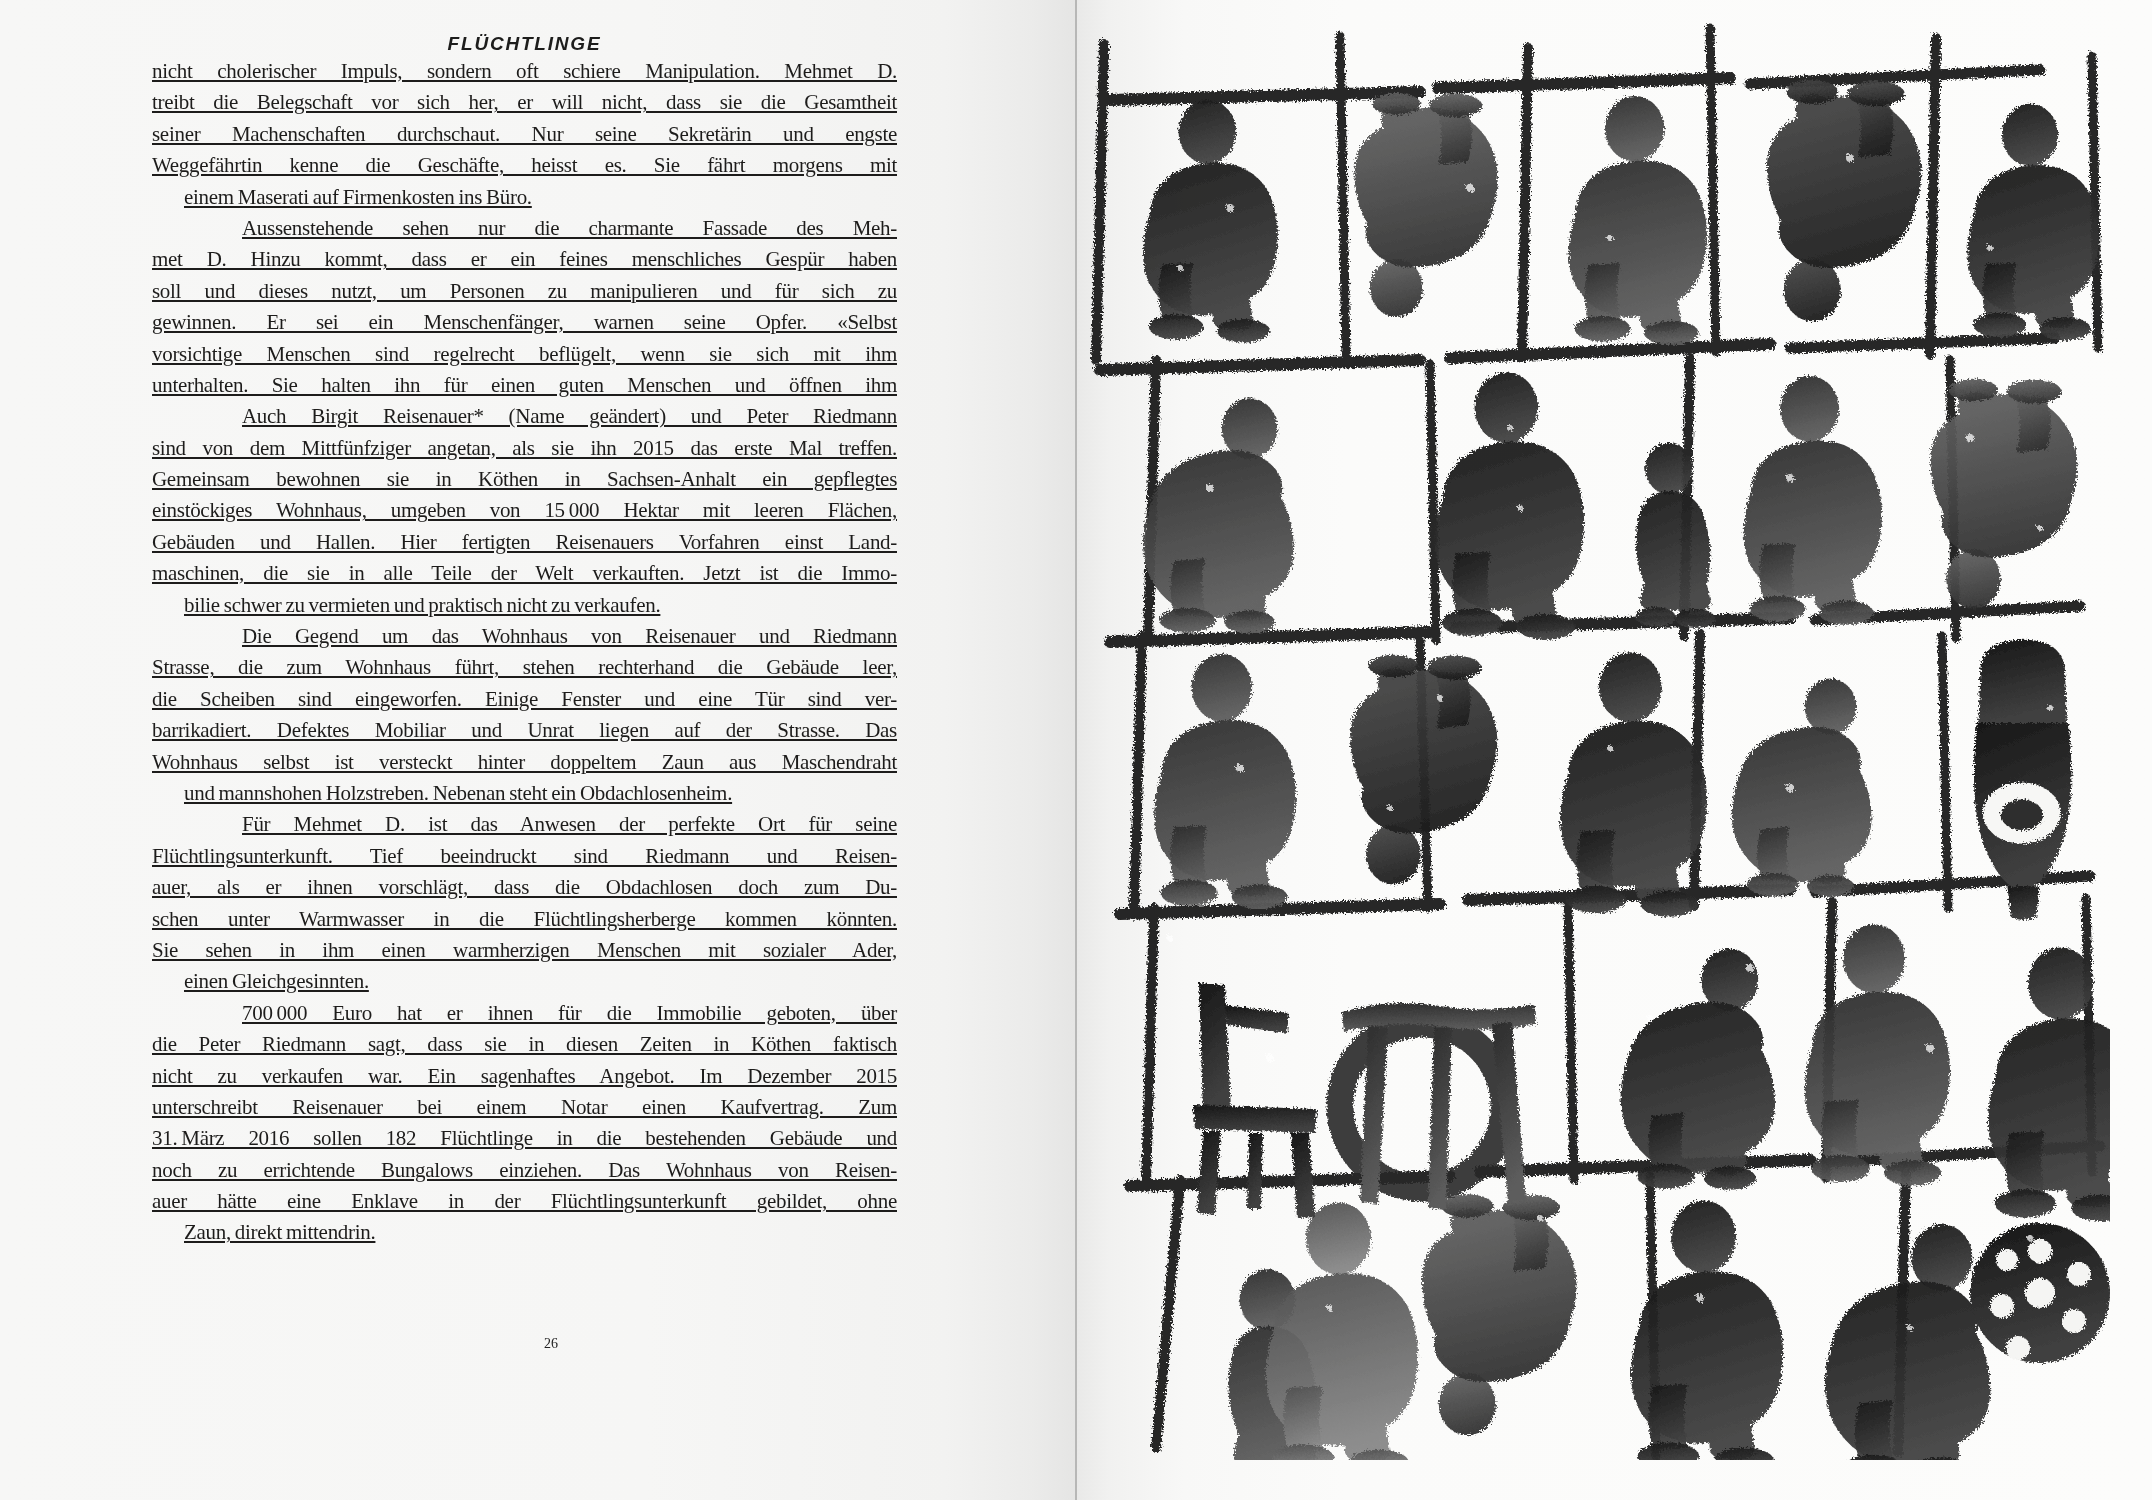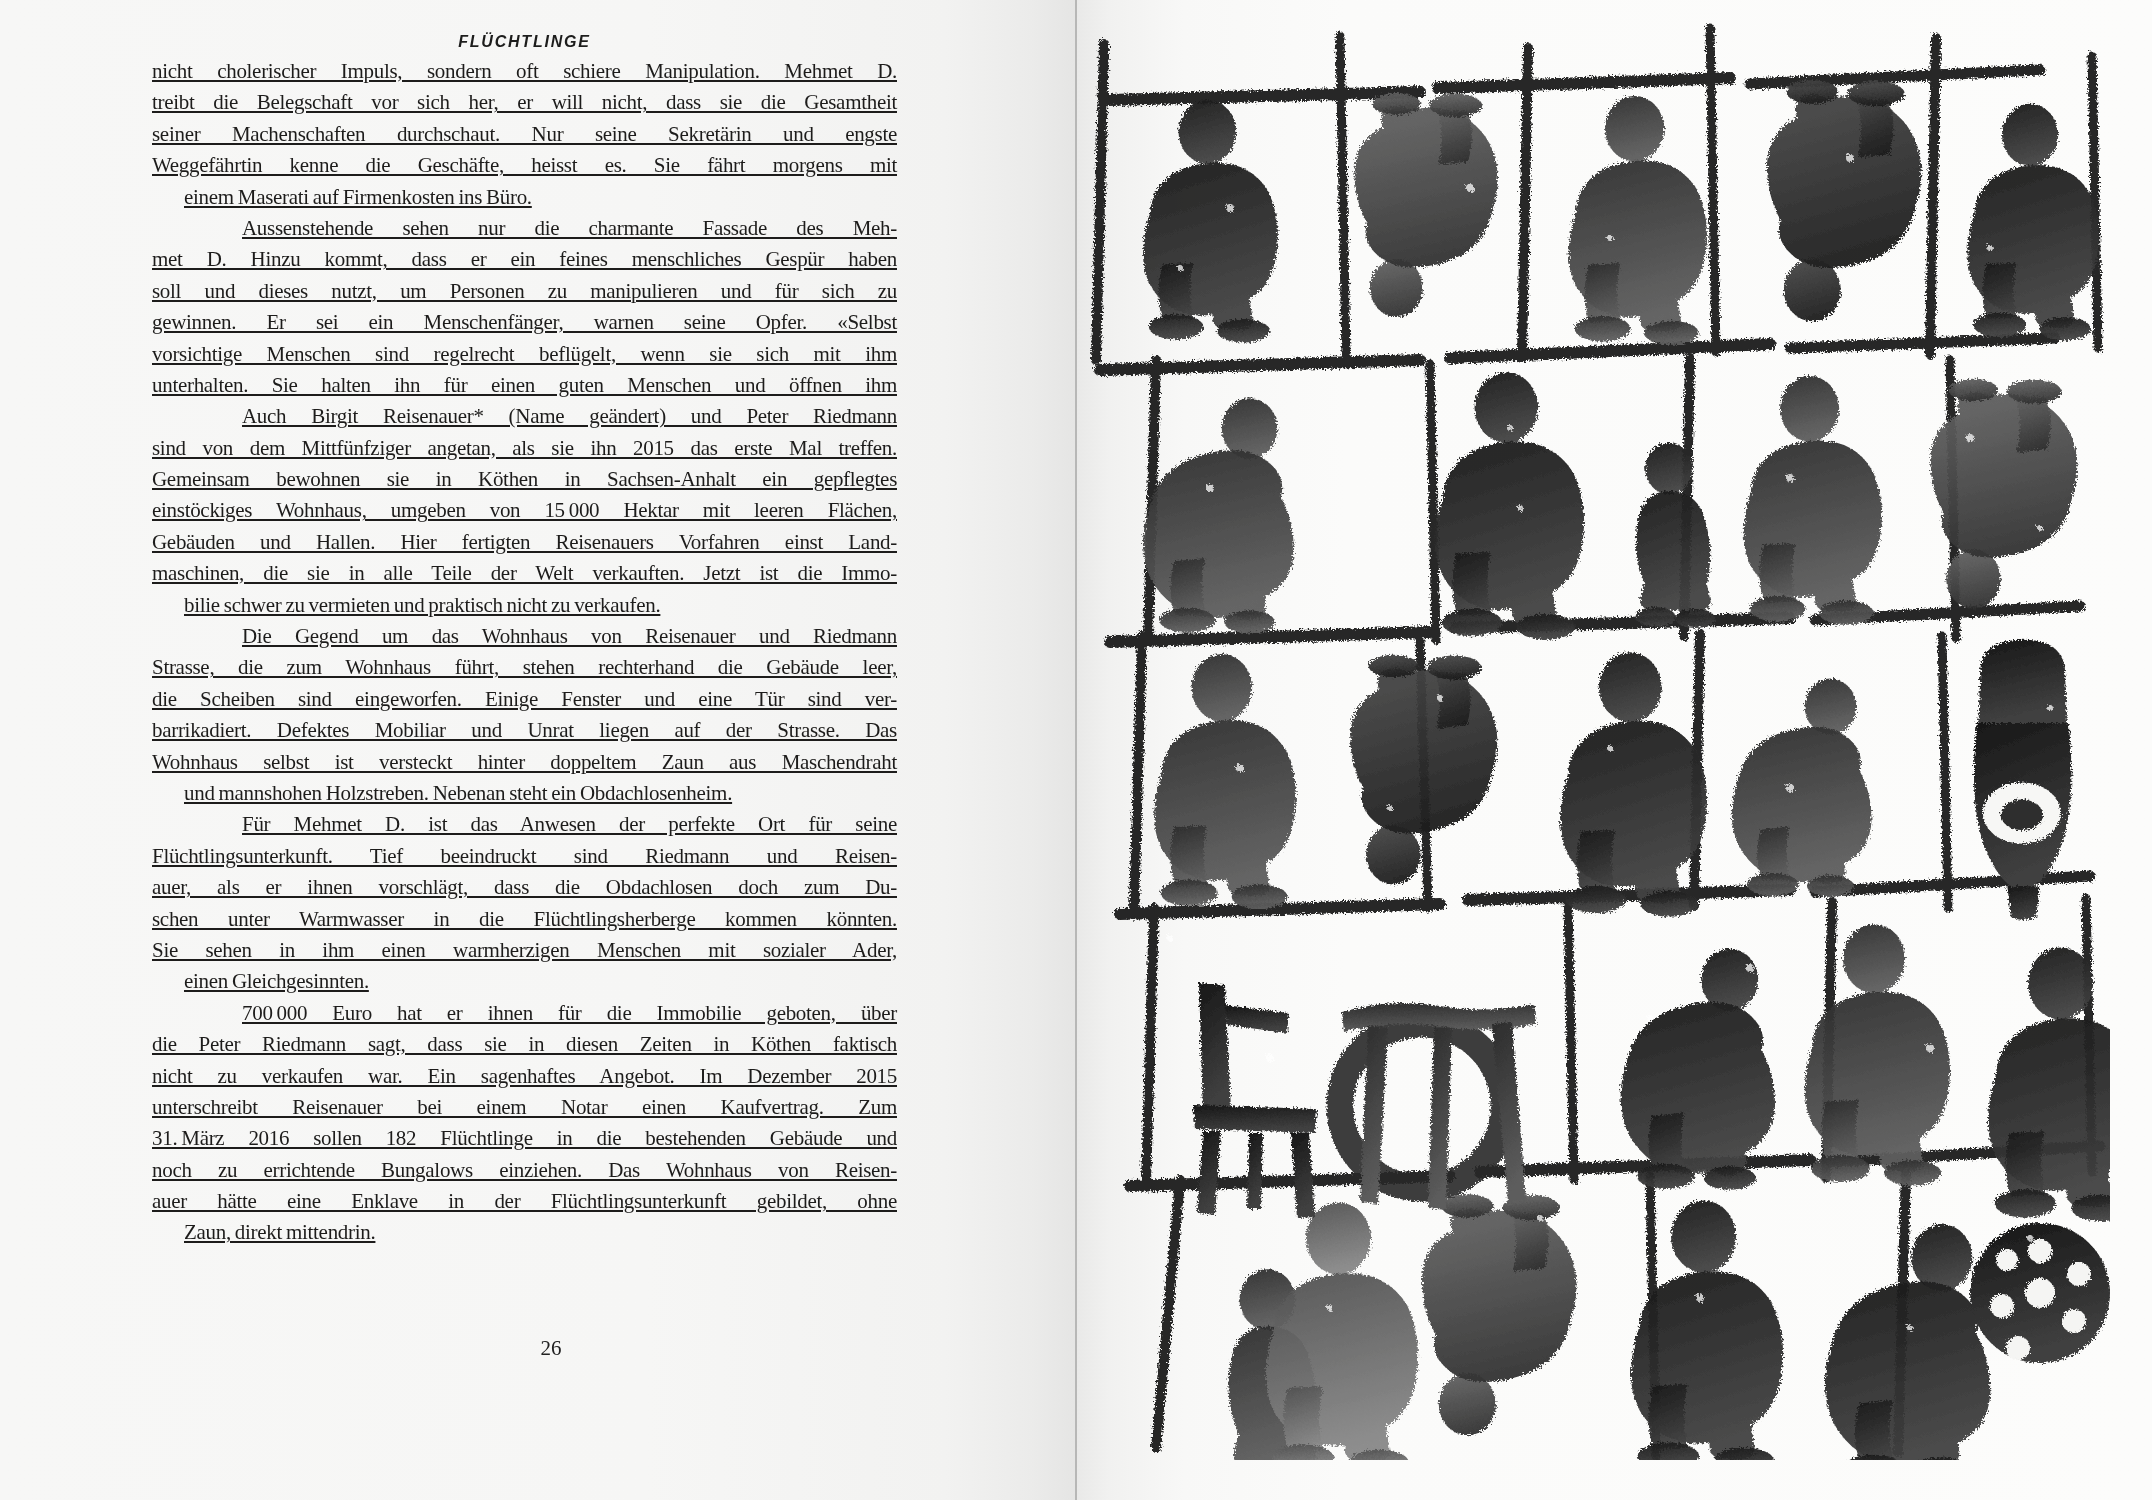--- a/index.html
+++ b/index.html
@@ -5,29 +5,29 @@
   html,body{margin:0;padding:0;width:2152px;height:1500px;overflow:hidden;background:#f1f1f0;}
   .spread{position:relative;width:2152px;height:1500px;font-family:"Liberation Serif",serif;}
   .page{position:absolute;top:0;height:1500px;}
   .page-left{left:0;width:1075px;
     background:linear-gradient(90deg,#f7f7f6 0%,#f6f6f5 60%,#f2f2f1 88%,#ebebea 96%,#e5e5e4 100%);}
   .page-right{left:1077px;width:1075px;
     background:linear-gradient(90deg,#e9e9e8 0%,#f1f1f0 3%,#f8f8f7 10%,#fbfbfa 25%,#fcfcfb 100%);}
   .gutter{position:absolute;top:0;left:1075px;width:2px;height:1500px;background:#b7b7b6;}
   .running-head{position:absolute;left:152px;top:33px;width:745px;text-align:center;
     font-family:"Liberation Sans",sans-serif;font-style:italic;font-weight:bold;
-    font-size:16px;letter-spacing:1.8px;color:#1d1d1c;}
+    font-size:19px;letter-spacing:1.8px;color:#1d1d1c;}
   .body-text{position:absolute;left:152px;top:56px;width:745px;
     font-size:21px;line-height:31.4px;color:#1d1c1b;
     letter-spacing:-0.3px;word-spacing:-1px;text-decoration:underline;}
   .line{text-align:justify;text-align-last:justify;height:31.4px;white-space:nowrap0;}
   .line.end{text-align-last:left;margin-left:32px;}
   .line.indent{text-indent:90px;}
   .page-number{position:absolute;left:160px;top:1336px;width:782px;text-align:center;
-    font-size:21px;color:#222;}
+    font-size:14px;color:#222;}
   .art{position:absolute;left:13px;top:8px;width:1020px;height:1452px;}
 </style>
 </head>
 <body>
 
 <div class="spread">
 
   <div class="page page-left">
     <div class="running-head">FLÜCHTLINGE</div>
     <div class="body-text">

